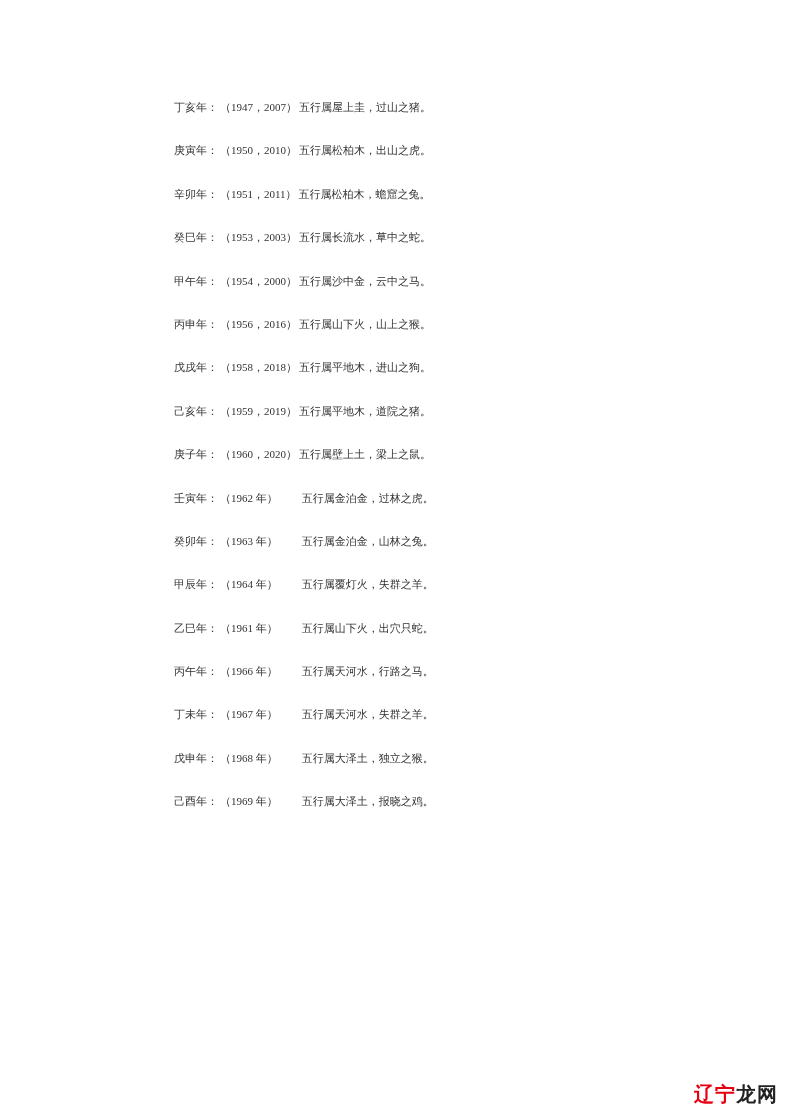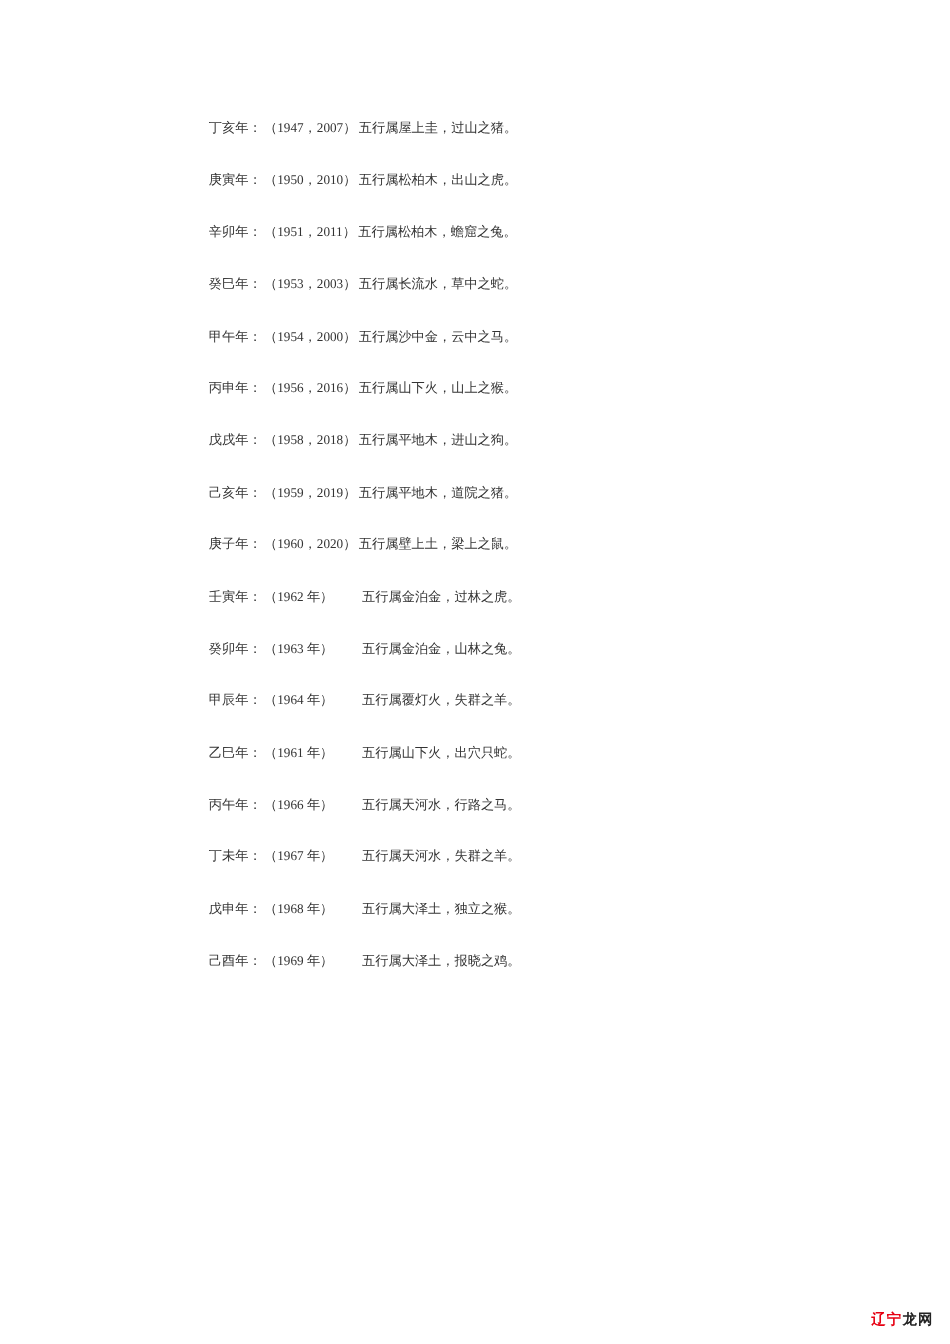--- a/index.html
+++ b/index.html
@@ -25,21 +25,21 @@
       white-space: nowrap;
       margin-left: 44px;
     }
     .entry .years {
       margin: 0 2px;
     }
     .watermark {
       position: absolute;
       bottom: 12px;
       right: 14px;
-      font-size: 12px;
+      font-size: 20px;
       font-weight: bold;
       letter-spacing: 1px;
     }
     .watermark .red {
       color: #e60012;
     }
     .watermark .black {
       color: #222222;
     }
   </style>

